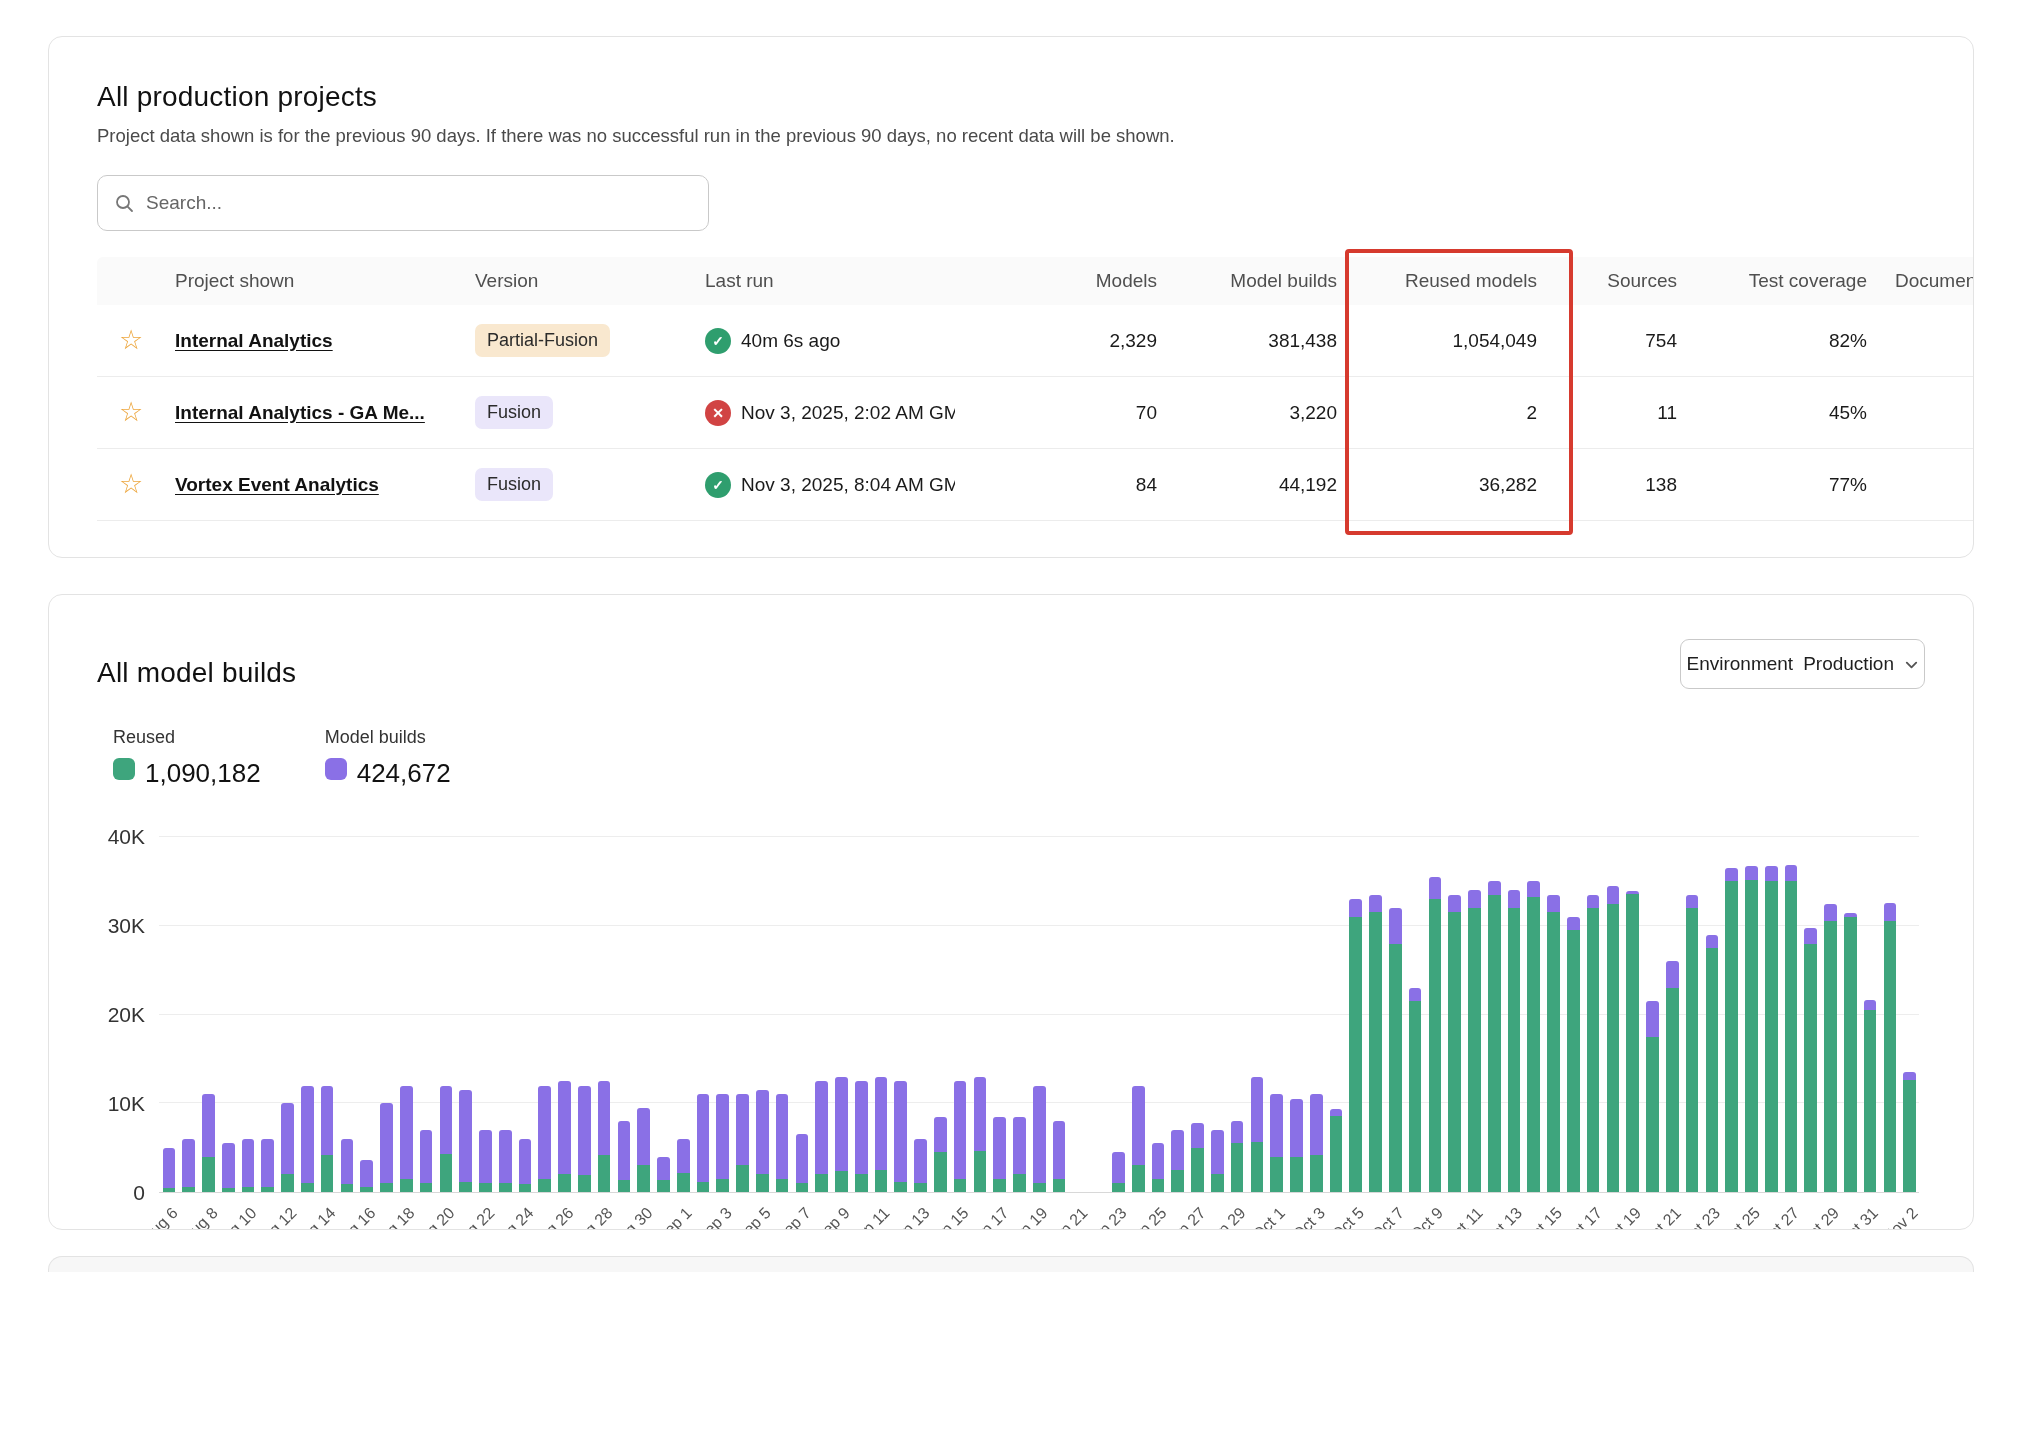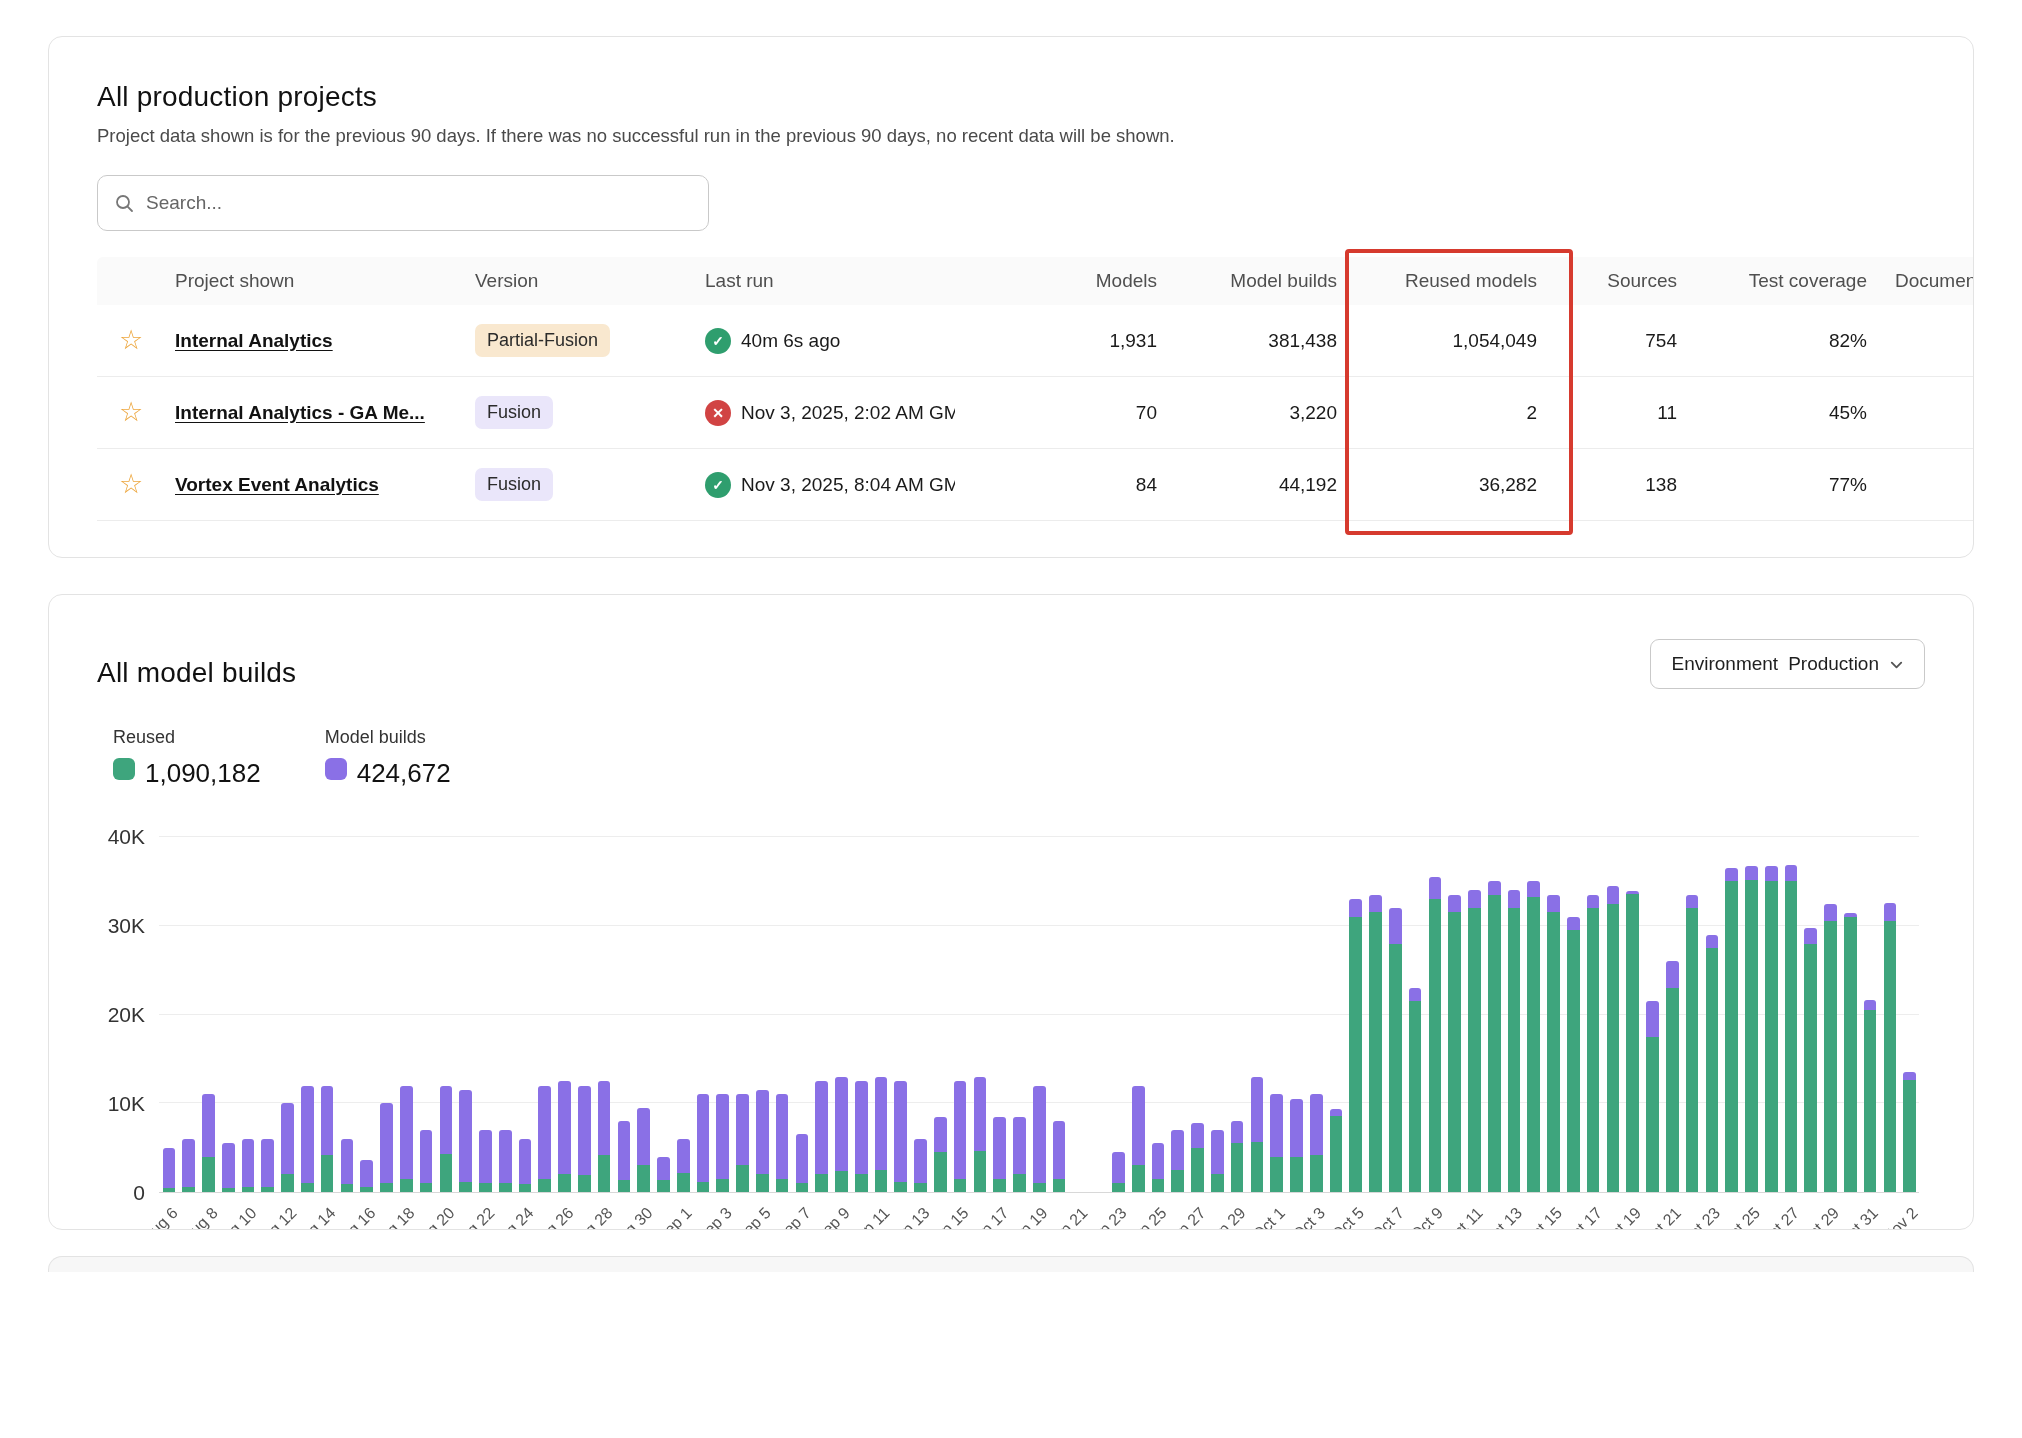--- a/index.html
+++ b/index.html
@@ -43,21 +43,21 @@
     align-items: center; justify-content: center; color: #fff; font-size: 14px; font-weight: bold; }
   .status.success { background: #2f9e6e; }
   .status.error { background: #d14343; }
   .lr-text { font-size: 19px; color: #1a1a1a; max-width: 214px; overflow: hidden; white-space: nowrap; }
   .red-box { position: absolute; left: 1248px; top: -8px; width: 228px; height: 286px;
     border: 4px solid #d63a2e; border-radius: 4px; pointer-events: none; }
 
   
   .card2-header { display: flex; justify-content: space-between; align-items: flex-end; }
   .env-select { display: inline-flex; align-items: center; gap: 10px; border: 1px solid #c9c9c9;
-    border-radius: 9px; background: #fff; padding: 13px 20px; font-size: 19px; cursor: pointer;
+    border-radius: 9px; background: #fff; padding: 13px 5px; font-size: 19px; cursor: pointer;
     font-family: "Liberation Sans", sans-serif; color: #1f1f1f; }
   .env-select .env-val { color: #1f1f1f; }
 
   .legend { display: flex; gap: 64px; margin: 38px 0 0 16px; }
   .legend-label { font-size: 18px; color: #333; }
   .legend-value { margin-top: 10px; display: flex; align-items: flex-start; gap: 10px;
     font-size: 26px; color: #111; }
   .swatch { width: 22px; height: 22px; border-radius: 6px; display: inline-block; }
 
   
@@ -111,21 +111,21 @@
         </div>
       <div>
     <div class="trow">
       <div class="cell"><span class="star">☆</span></div>
       <div class="cell"><a class="plink">Internal Analytics</a></div>
       <div class="cell"><span class="badge partial">Partial-Fusion</span></div>
       <div class="cell lastrun">
         <span class="status success">✓</span>
         <span class="lr-text">40m 6s ago</span>
       </div>
-      <div class="cell num">1,931</div>
+      <div class="cell num">2,329</div>
       <div class="cell num">381,438</div>
       <div class="cell num">1,054,049</div>
       <div class="cell num">754</div>
       <div class="cell num">82%</div>
       <div class="cell"></div>
     </div>
     <div class="trow">
       <div class="cell"><span class="star">☆</span></div>
       <div class="cell"><a class="plink">Internal Analytics - GA Me...</a></div>
       <div class="cell"><span class="badge fusion">Fusion</span></div>

